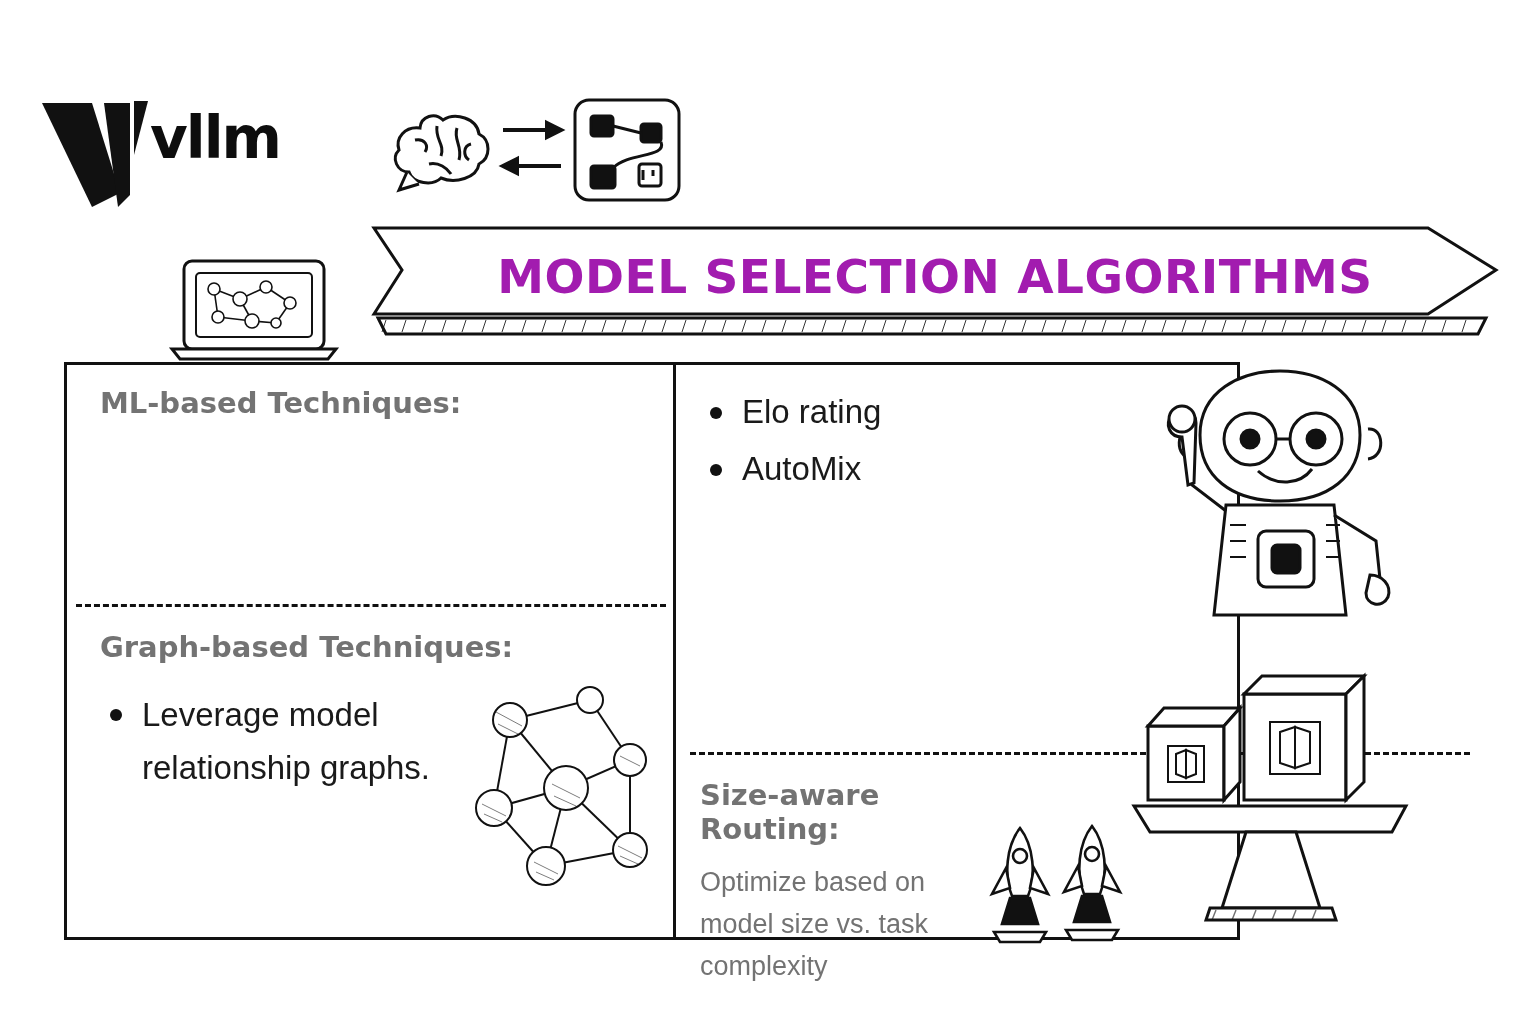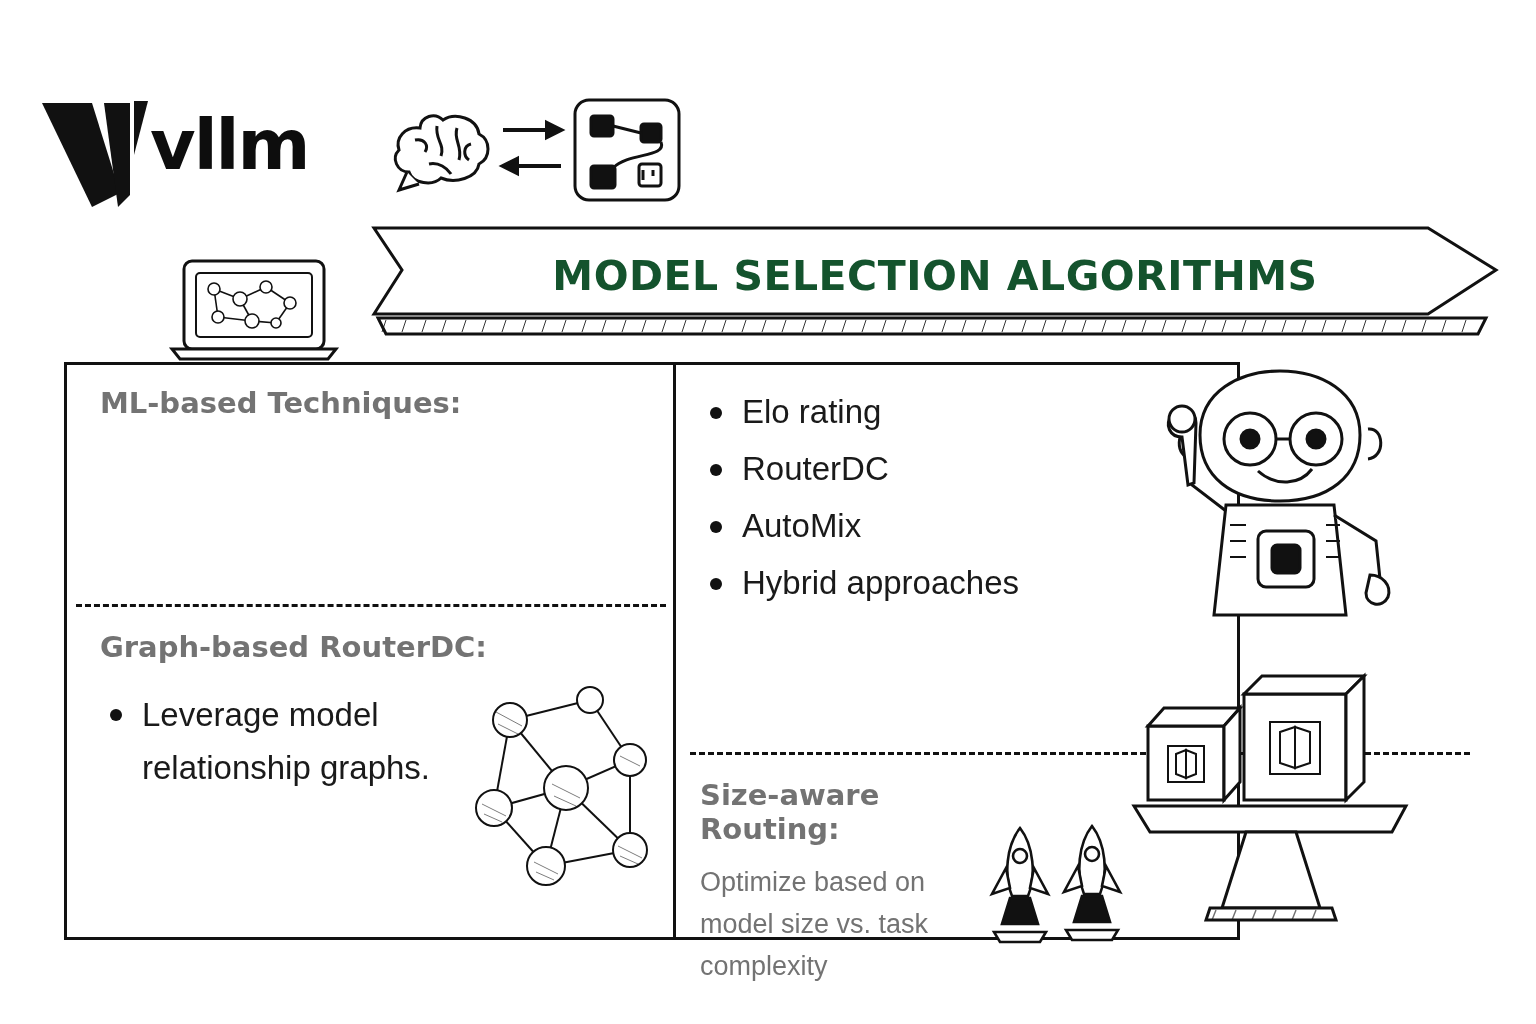--- a/index.html
+++ b/index.html
@@ -22,21 +22,21 @@
     left: 30px;
     top: 95px;
     width: 280px;
     height: 120px;
   }
   .logo svg { display: block; }
   .logo-text {
     position: absolute;
     left: 150px;
     top: 104px;
-    font-size: 70px;
+    font-size: 58px;
     font-weight: bold;
     letter-spacing: -2px;
     color: #0d0d0d;
     font-family: "DejaVu Sans", sans-serif;
   }
 
   
   .brain-flow {
     position: absolute;
     left: 385px;
@@ -64,24 +64,24 @@
   }
   .banner-title {
     position: absolute;
     left: 420px;
     top: 240px;
     width: 1030px;
     height: 72px;
     display: flex;
     align-items: center;
     justify-content: center;
-    font-size: 41px;
+    font-size: 47px;
     font-weight: bold;
     letter-spacing: 0.5px;
-    color: #14532d;
+    color: #a21caf;
     font-family: "DejaVu Sans", sans-serif;
     text-align: center;
     white-space: nowrap;
   }
 
   
   .board {
     position: absolute;
     left: 64px;
     top: 362px;
@@ -314,33 +314,31 @@
 <div class="block" id="ml-block">
   <div class="block-head">
     <span>ML-based Techniques</span><span class="colon">:</span>
   </div>
   <ul class="bullets">
   </ul>
 </div>
 
 <div class="block" id="graph-block">
   <div class="block-head">
-    <span>Graph-based RouterDC</span><span class="colon">:</span>
+    <span>Graph-based Techniques</span><span class="colon">:</span>
   </div>
   <ul class="bullets">
     <li style="width:330px;margin-top:24px;">Leverage model relationship graphs.</li>
   </ul>
 </div>
 
 <div class="block" id="advanced-block">
   <ul class="bullets">
     <li>Elo rating</li>
-    <li>RouterDC</li>
     <li>AutoMix</li>
-    <li>Hybrid approaches</li>
   </ul>
 </div>
 
 <div class="block" id="size-block">
   <div class="block-head">
     <span>Size-aware Routing</span><span class="colon">:</span>
   </div>
   <div class="plain">Optimize based on model size vs. task complexity</div>
 </div>
 

